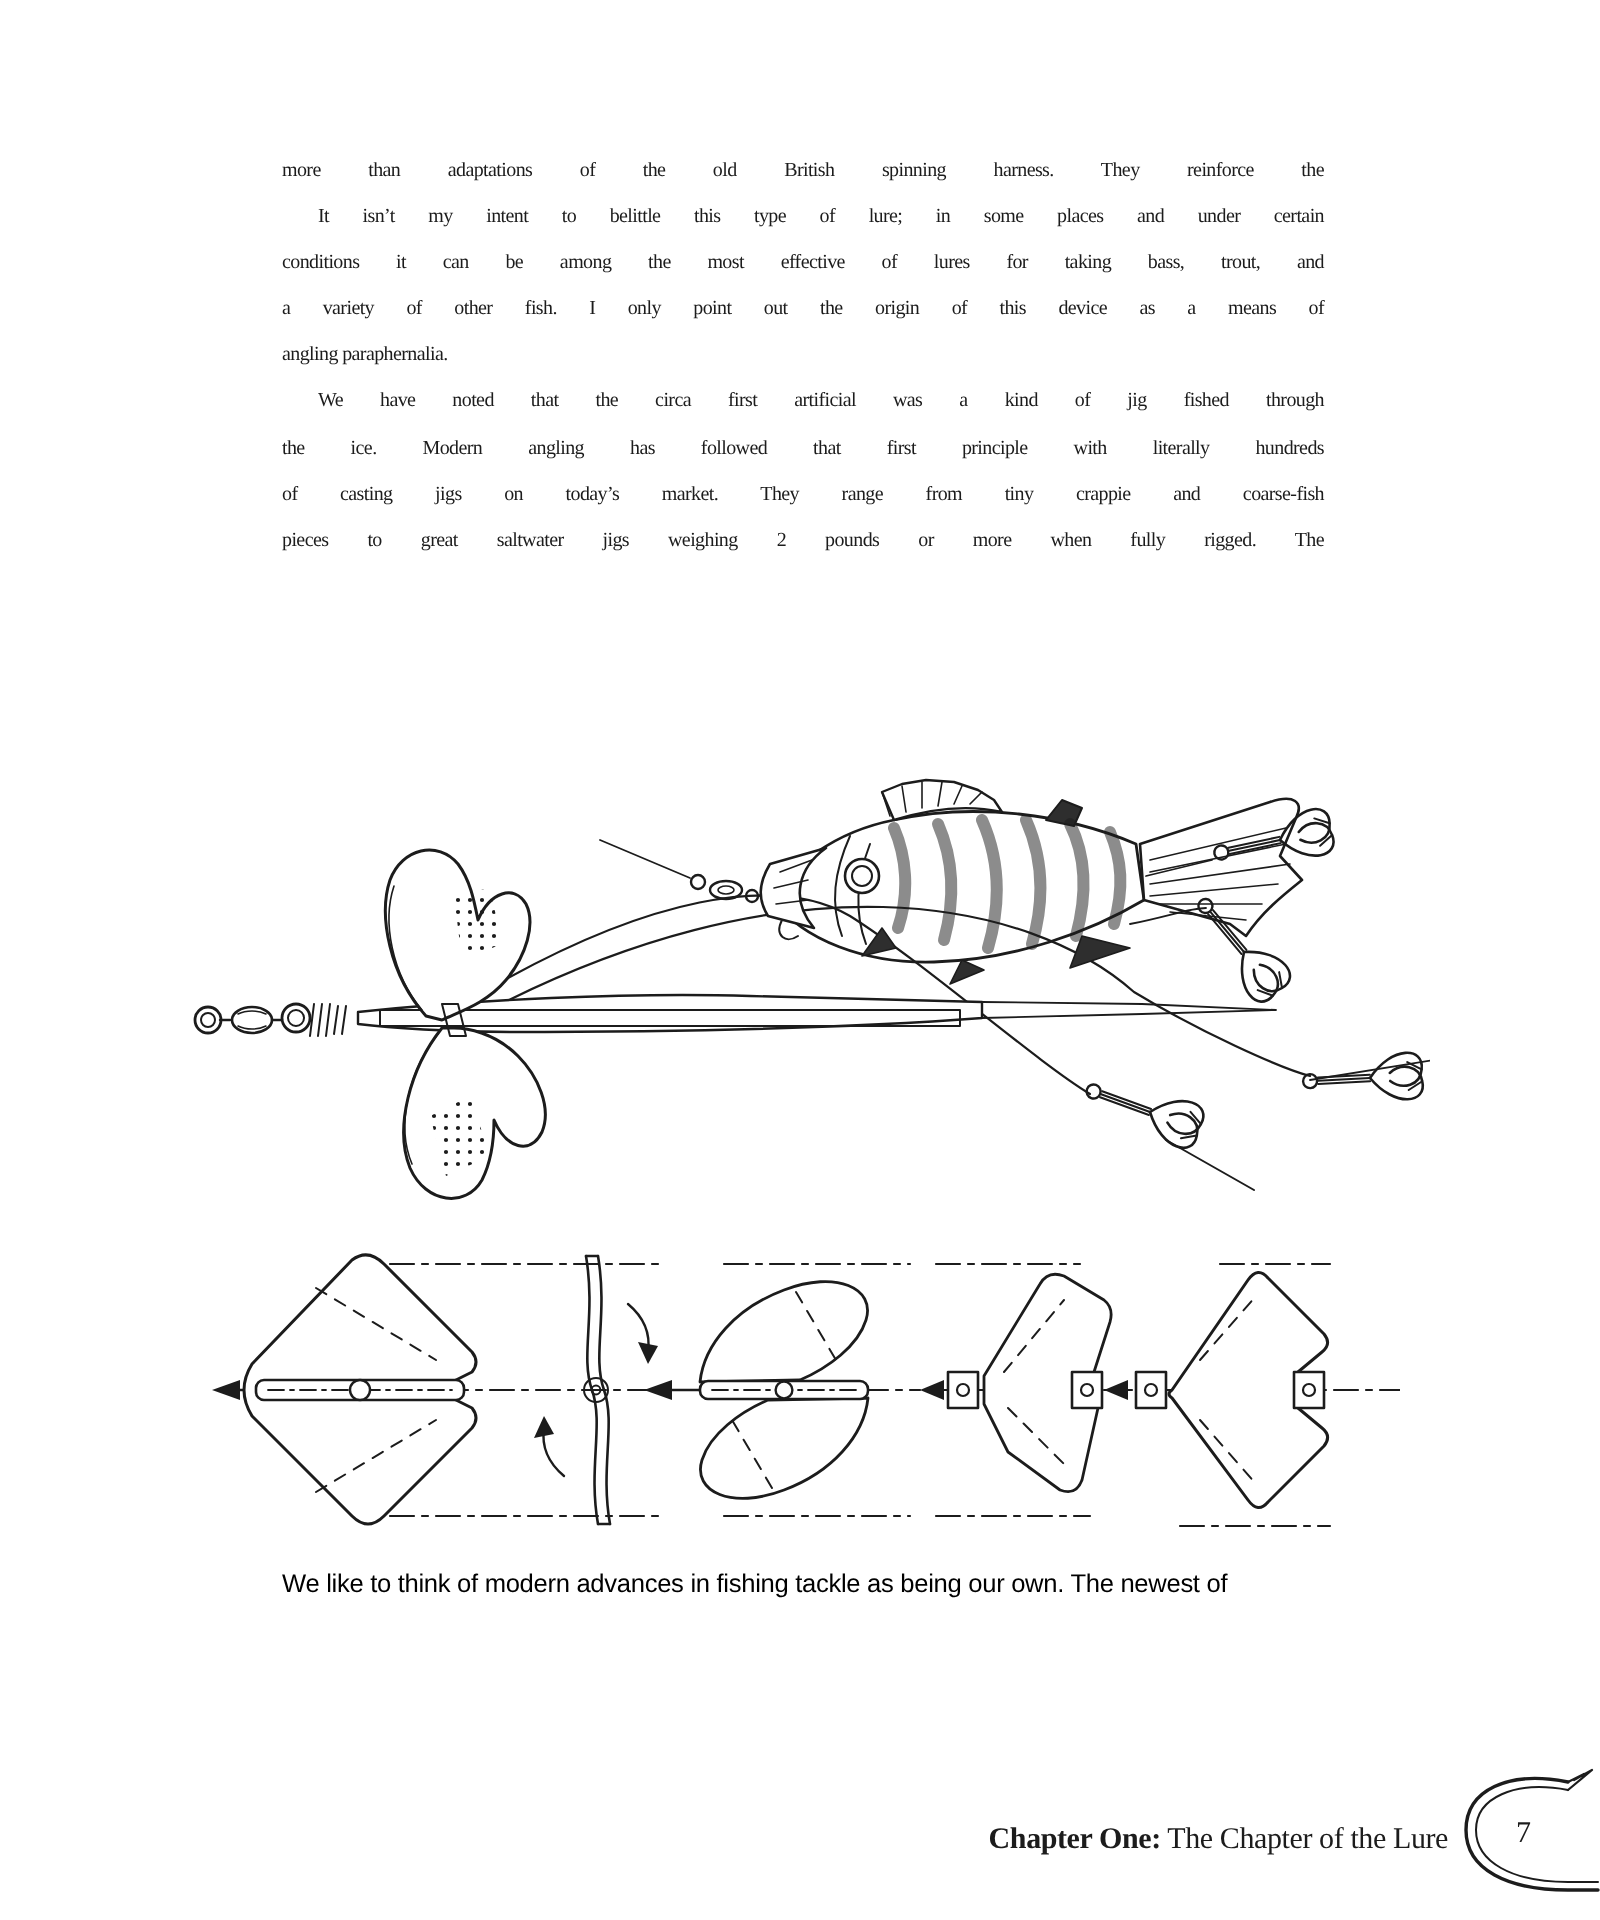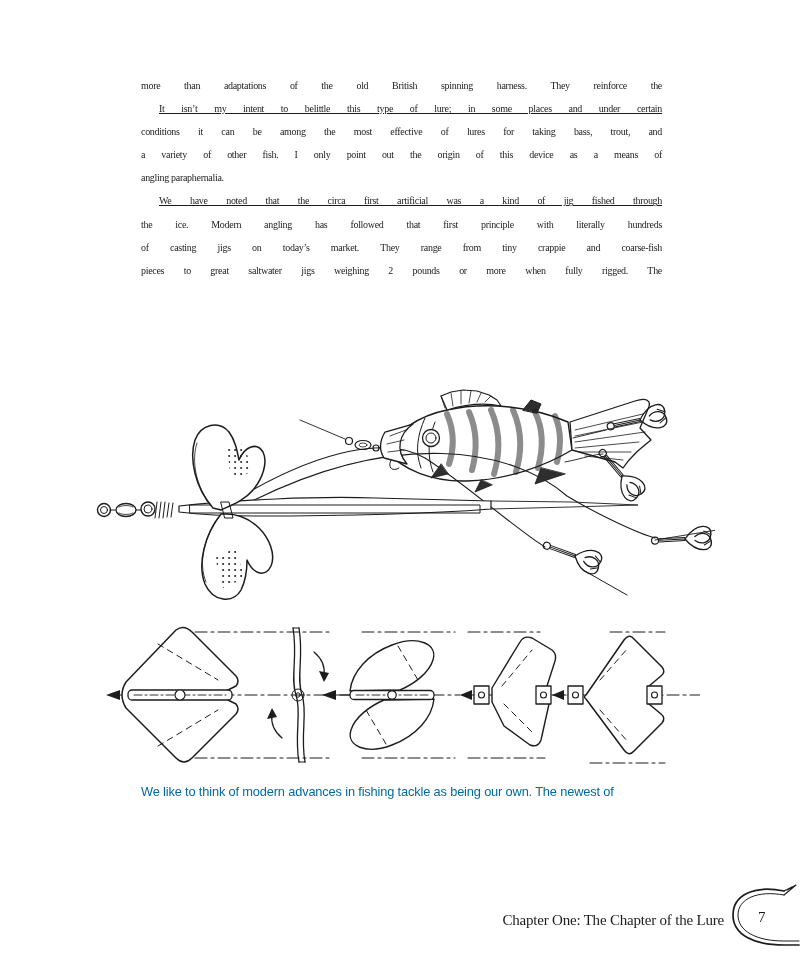--- a/index.html
+++ b/index.html
@@ -3,30 +3,30 @@
 <meta charset="utf-8">
 <style>
   html,body { margin:0; padding:0; }
   body {
     width:800px; height:960px; background:#ffffff; position:relative;
     font-family:"Liberation Serif", serif; color:#1c1c1c; overflow:hidden;
   }
   .bodytext { position:absolute; left:141px; top:56px; width:521px; font-size:10px; letter-spacing:-0.3px;margin-top:18px; }
   .bl { line-height:23.1px; text-align:justify; text-align-last:justify; }
   .bl.last { text-align-last:left; }
-  .bl.indent { text-indent:18px;text-decoration:underline; }
+  .bl.indent { text-indent:18px; }
   .caption {
     position:absolute; left:141px; top:782px; width:545px;
-    font-family:"Liberation Sans", sans-serif; font-size:12.8px; letter-spacing:-0.15px; color:#0369a1;
+    font-family:"Liberation Sans", sans-serif; font-size:12.8px; letter-spacing:-0.15px; color:#000000;
   }
   .cl { line-height:19px; }
   .footer-line {
     position:absolute; top:912px; right:76px; font-size:15px; letter-spacing:-0.2px; white-space:nowrap;
   }
-  .footer-line .chlabel { font-weight:normal; }
+  .footer-line .chlabel { font-weight:bold; }
   .pagenum { position:absolute; left:758px; top:909px; font-size:15px; }
   .main-illo { position:absolute; left:95px; top:388px; }
   .stage-illo { position:absolute; left:100px; top:618px; }
   .hook-illo { position:absolute; left:726px; top:882px; }
   svg .ln, svg path, svg line, svg rect, svg circle, svg ellipse, svg polyline {
     stroke:#1c1c1c; fill:none; stroke-linecap:round; stroke-linejoin:round;
   }
   svg .dd { stroke-dasharray:12 4 3 4; stroke-width:1.1; }
   svg .dsh { stroke-dasharray:6 5; stroke-width:1; }
   svg .ah { fill:#1c1c1c; stroke:none; }

